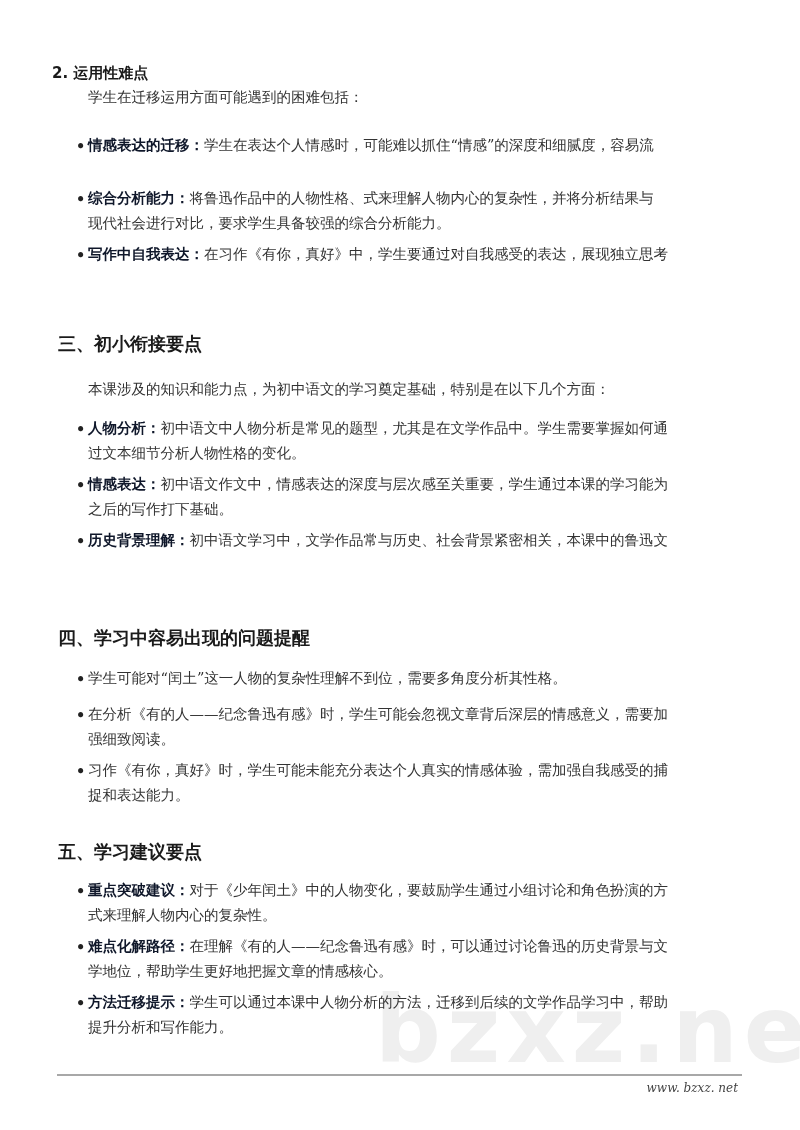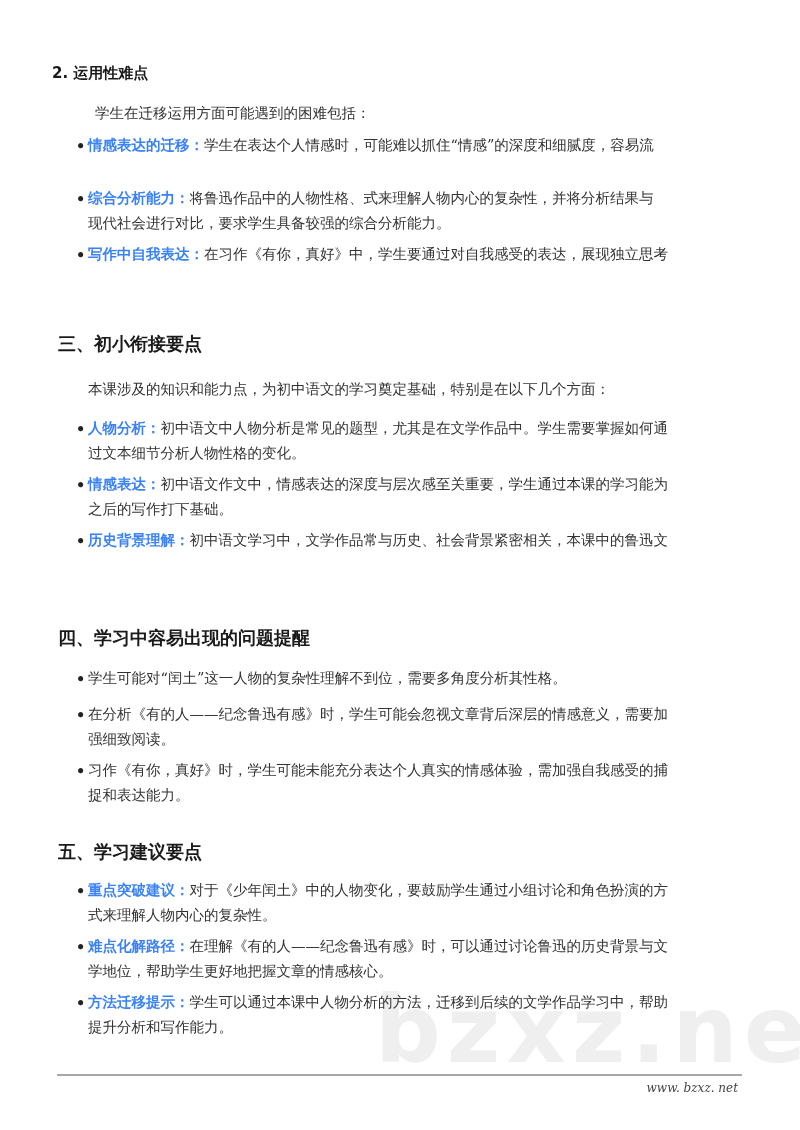--- a/index.html
+++ b/index.html
@@ -21,21 +21,21 @@
     position: absolute; left: 88px; font-size: 14.5px; color: #333;
   }
   .bullet {
     position: absolute; left: 76px; width: 670px; font-size: 14.5px; line-height: 25px; color: #333;
   }
   .bullet .dot {
     position: absolute; left: 0; top: 0; width: 12px; font-weight: bold; color: #222;
   }
   .bullet .text { display: block; margin-left: 12px; }
   .bullet .lead {
-    font-weight: bold; font-family: "DejaVu Sans", "Liberation Sans", sans-serif; color: #3b82f6;
+    font-weight: bold; font-family: "DejaVu Sans", "Liberation Sans", sans-serif; color: #0f172a;
   }
   .watermark {
     position: absolute; left: 375px; top: 985px;
     font-family: "DejaVu Sans", "Liberation Sans", sans-serif;
     font-size: 92px; font-weight: bold; color: #efefef; letter-spacing: 6px;
     z-index: 0; line-height: 1;
   }
   .content { position: relative; z-index: 1; }
   .footer-line {
     position: absolute; left: 57px; top: 1074px; width: 685px; height: 2px; background: #a8a8a8;
@@ -48,21 +48,21 @@
 </head>
 <body>
 
 <div class="page">
 
   <div class="watermark">bzxz.net</div>
 
   <div class="content">
 
     <div class="sub-heading" style="top:64px;">2. 运用性难点</div>
-    <div class="intro" style="top:104px;margin-left:7px;">学生在迁移运用方面可能遇到的困难包括：</div>
+    <div class="intro" style="top:88px;">学生在迁移运用方面可能遇到的困难包括：</div>
 
     <div class="bullet" style="top:133px;">
       <span class="dot">•</span>
       <span class="text"><span class="lead">情感表达的迁移：</span><span>学生在表达个人情感时，可能难以抓住“情感”的深度和细腻度，容易流</span><br></span>
     </div>
     <div class="bullet" style="top:186px;">
       <span class="dot">•</span>
       <span class="text"><span class="lead">综合分析能力：</span><span>将鲁迅作品中的人物性格、式来理解人物内心的复杂性，并将分析结果与</span><br><span>现代社会进行对比，要求学生具备较强的综合分析能力。</span></span>
     </div>
     <div class="bullet" style="top:242px;">

